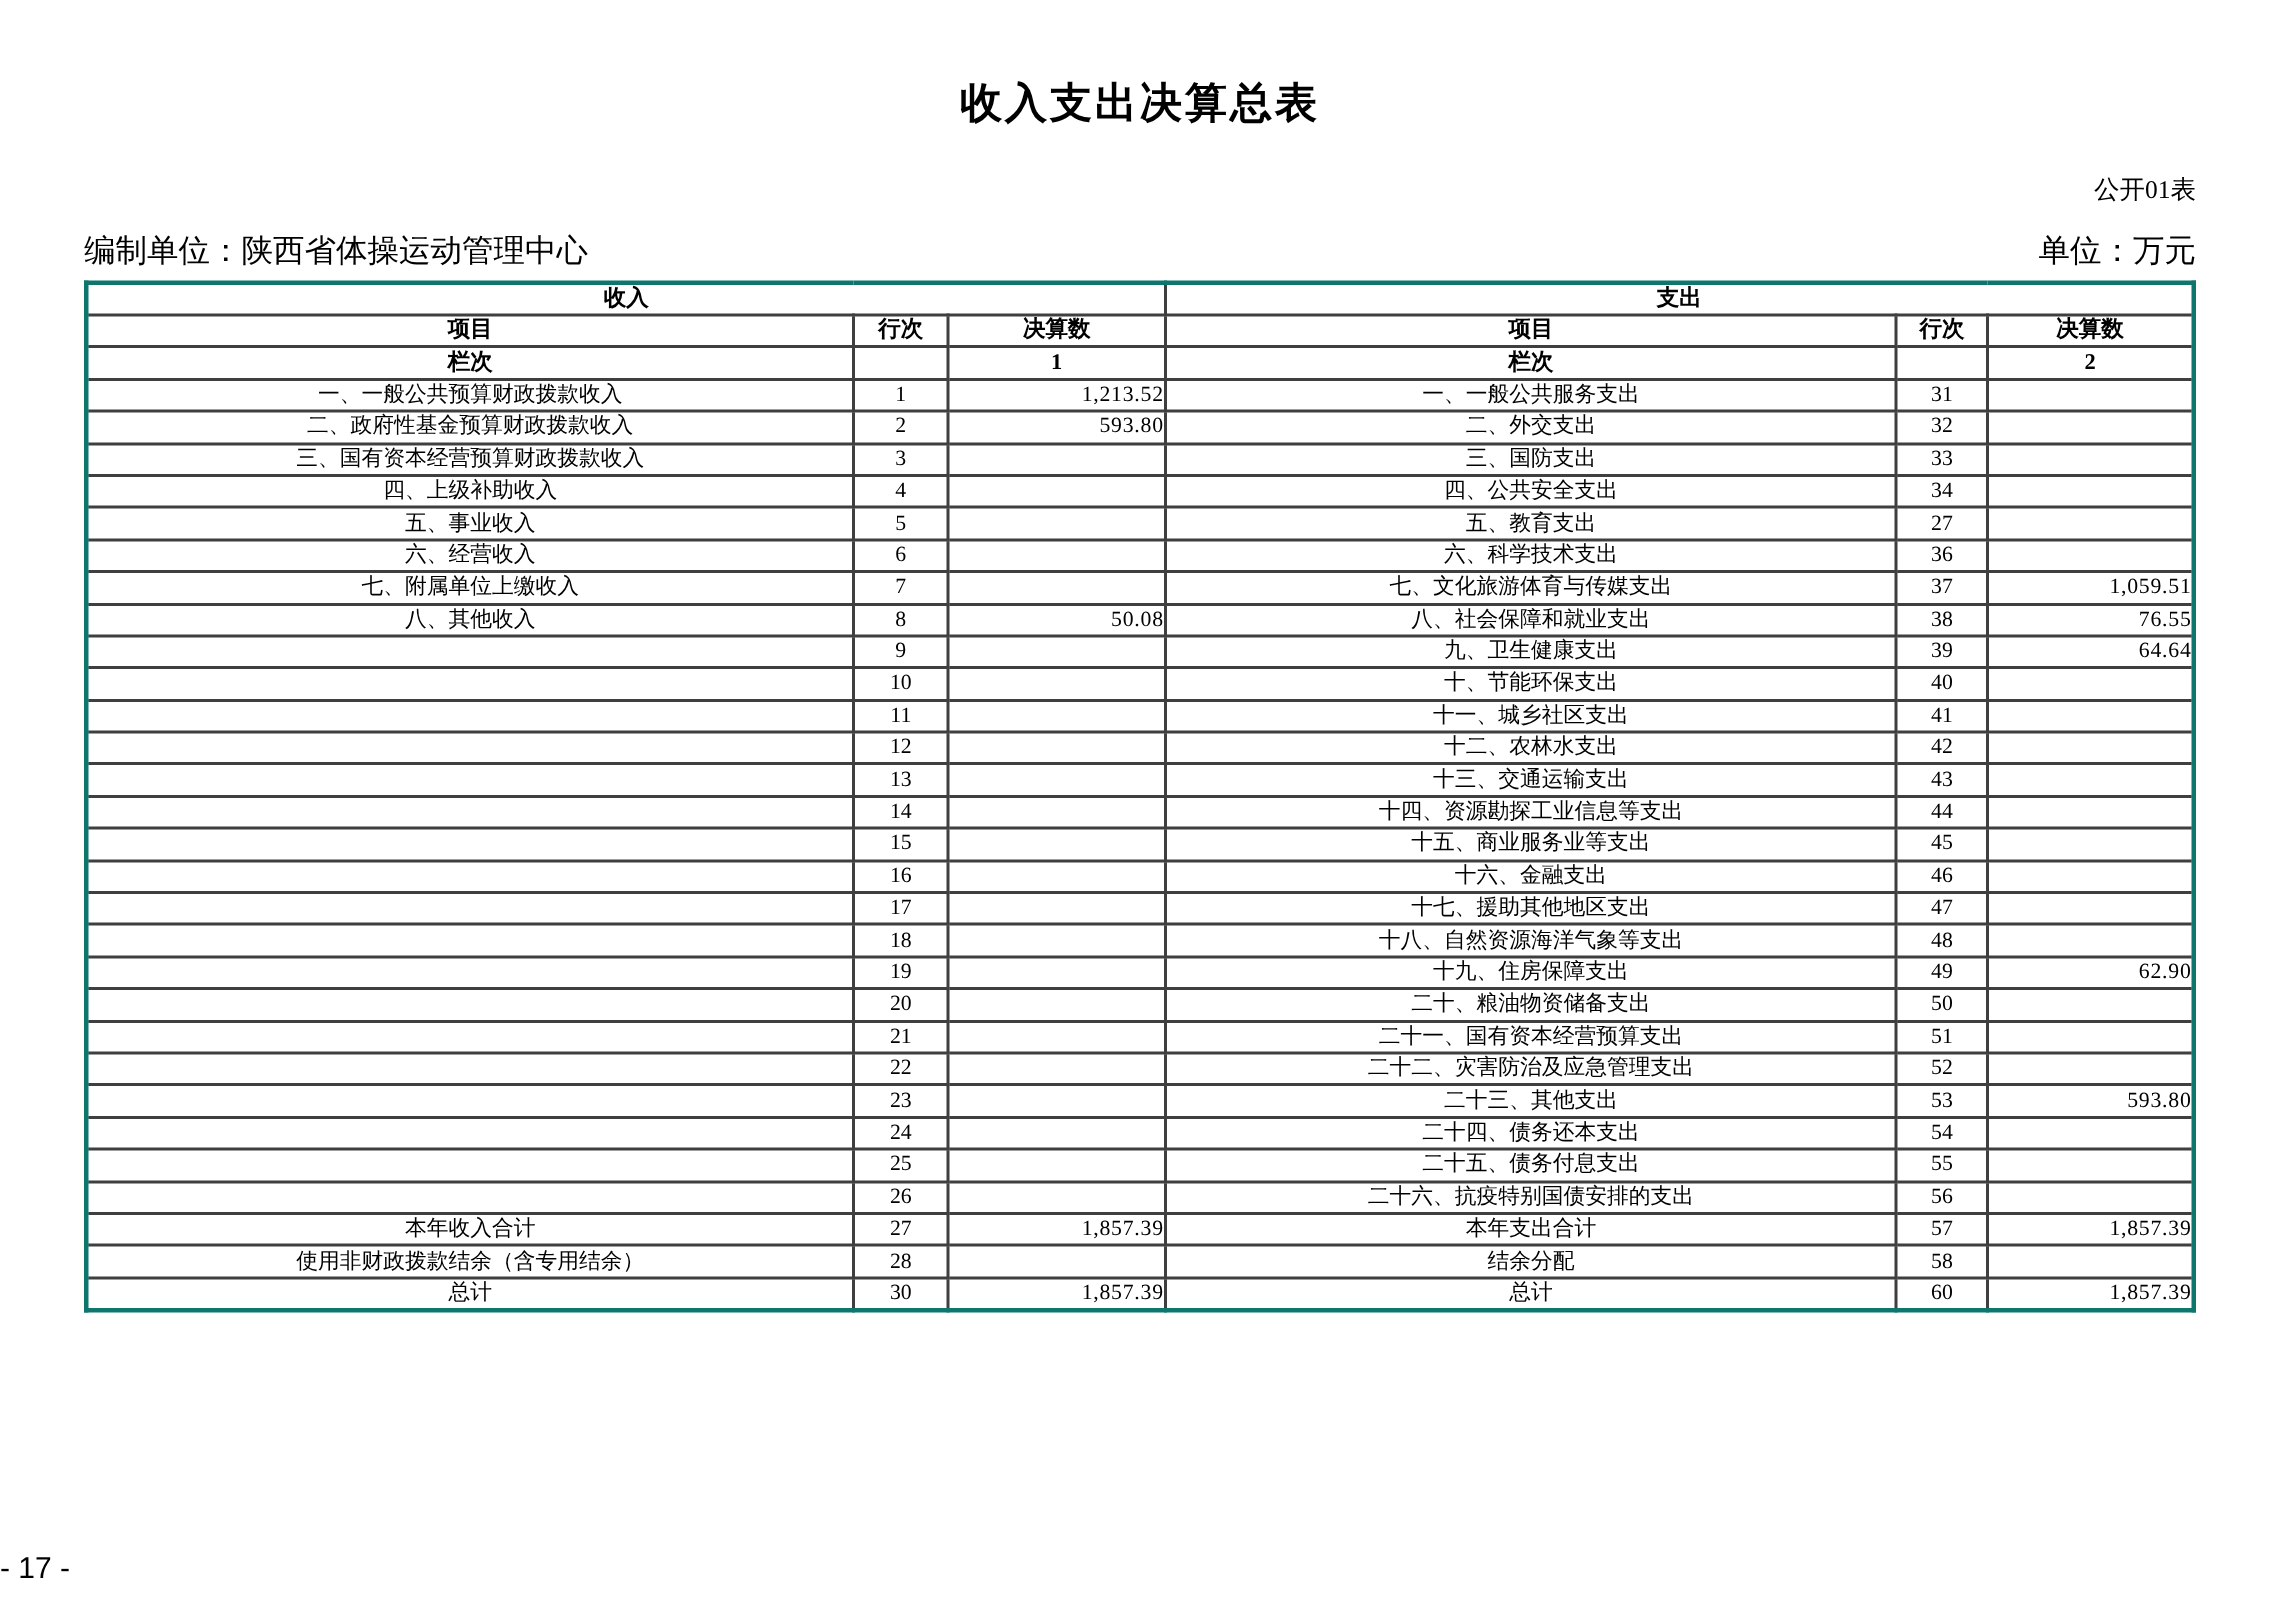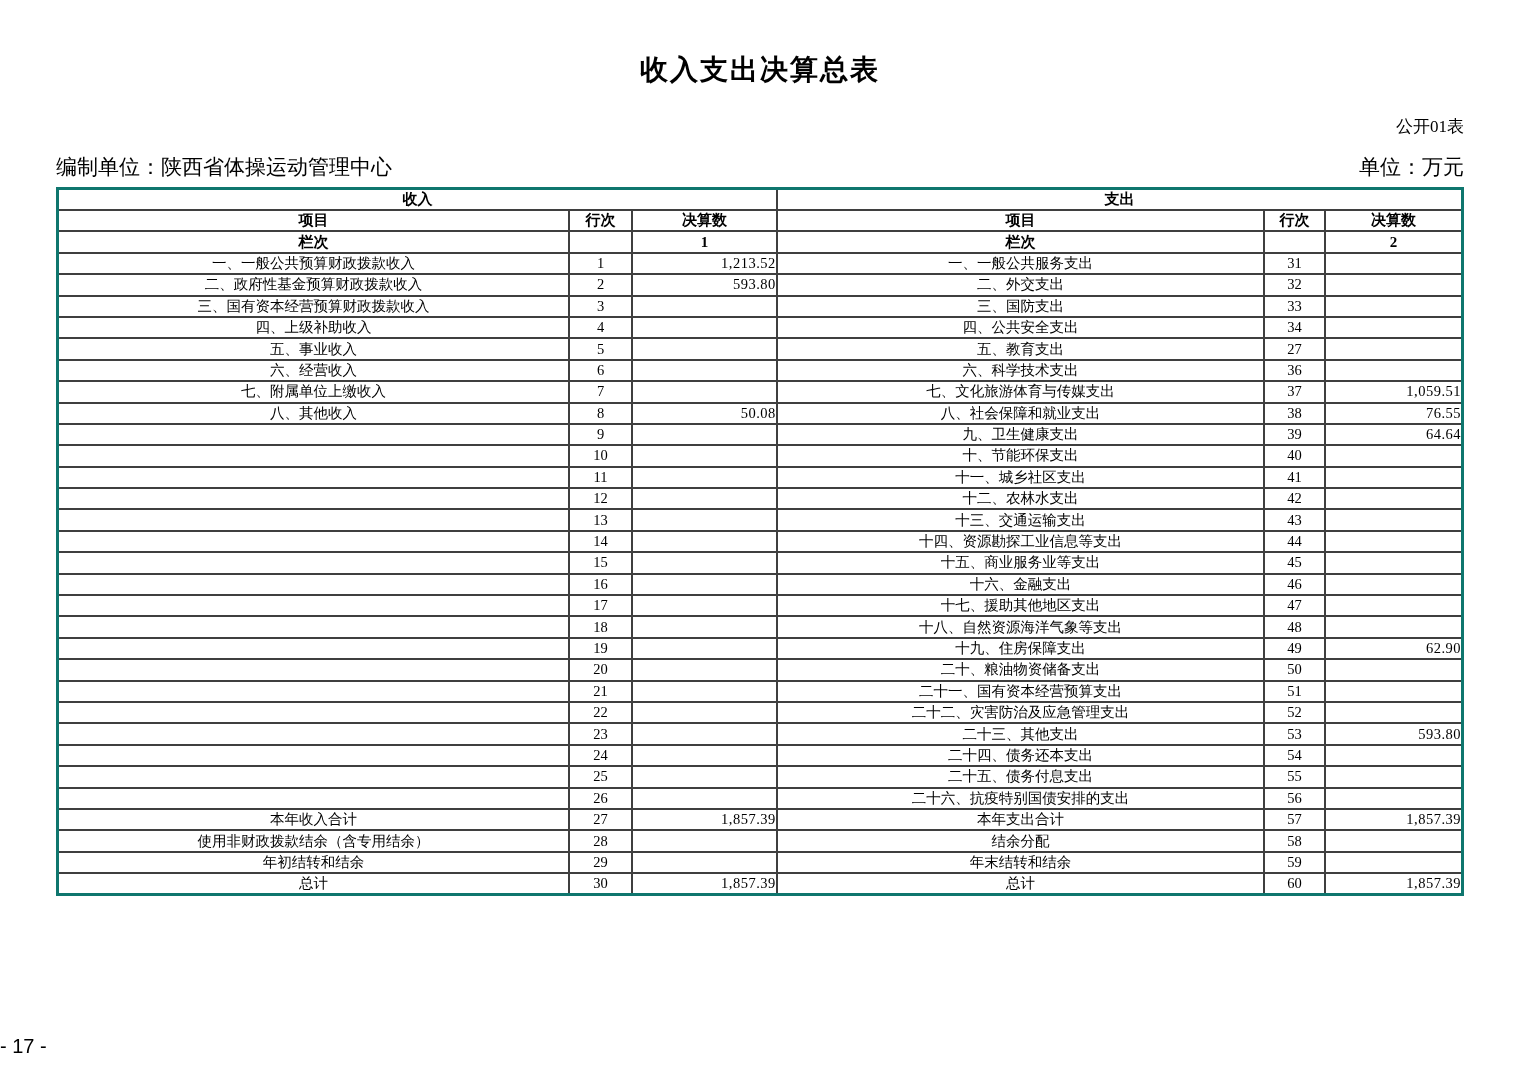--- a/index.html
+++ b/index.html
@@ -339,28 +339,20 @@
         </tr>
         <tr>
           <td class="c-item">使用非财政拨款结余（含专用结余）</td>
           <td class="c-rowno">28</td>
           <td class="c-amount"></td>
           <td class="c-item">结余分配</td>
           <td class="c-rowno">58</td>
           <td class="c-amount"></td>
         </tr>
         <tr>
-          <td class="c-item">年初结转和结余</td>
-          <td class="c-rowno">29</td>
-          <td class="c-amount"></td>
-          <td class="c-item">年末结转和结余</td>
-          <td class="c-rowno">59</td>
-          <td class="c-amount"></td>
-        </tr>
-        <tr>
           <td class="total-cell">总计</td>
           <td class="c-rowno">30</td>
           <td class="c-amount">1,857.39</td>
           <td class="total-cell">总计</td>
           <td class="c-rowno">60</td>
           <td class="c-amount">1,857.39</td>
         </tr>
       </tbody>
   </table>
 

